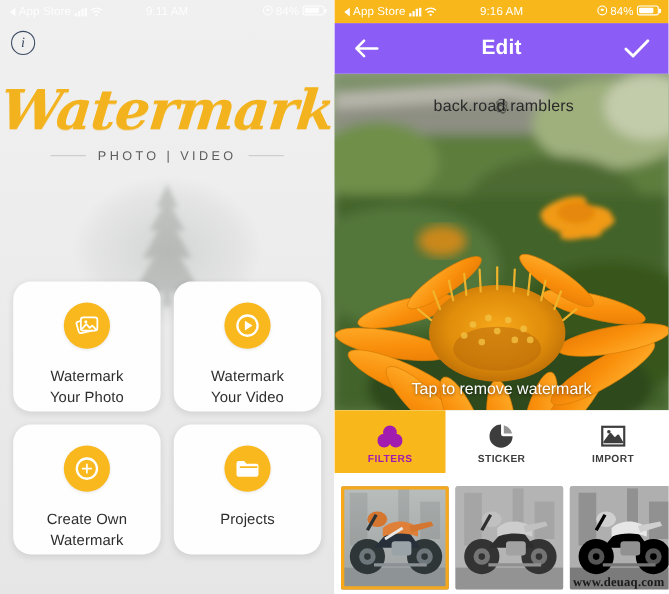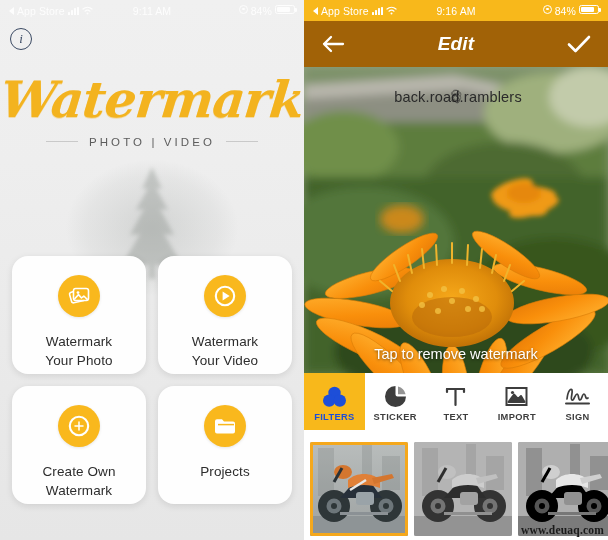--- a/index.html
+++ b/index.html
@@ -102,24 +102,23 @@
     margin-top:16px; text-align:center;
     font-size:13.5px; color:#2d2d2d; line-height:1.38; letter-spacing:.1px;
   }
 
   
   .right { background:#ffffff; }
   .right .statusbar { color:#ffffff; background:#f8b81b; }
 
   .navbar {
     position:absolute; top:21px; left:0; right:0; height:46px;
-    background:#a16207;
+    background:#8b5cf6;
     display:flex; align-items:center; padding:0 17px;
     z-index:5;
-    font-style:italic;
   }
   .nav-title {
     position:absolute;left:0;right:0;text-align:center;
     font-size:19px;font-weight:bold;color:#fff;letter-spacing:.2px;
     pointer-events:none;
   }
   .nav-ic { position:relative; z-index:2; color:#fff; display:flex; }
   .nav-ic.r { margin-left:auto; }
 
   .photo {
@@ -150,21 +149,21 @@
 
   .toolbar {
     position:absolute; top:373px; left:0; right:0; height:57px;
     display:flex; background:#ffffff; z-index:5;
   }
   .tool {
     flex:1; display:flex; flex-direction:column; align-items:center; justify-content:center;
     gap:3px; padding-top:3px;
     color:#3d3d3d;
   }
-  .tool.active { background:#f8b81b; color:#1d4ed8; }
+  .tool.active { background:#f8b81b; color:#a21caf; }
   .tool .ic { height:25px; display:flex; align-items:center; justify-content:center; }
   .tool .lb { font-size:9.3px; font-weight:bold; letter-spacing:.35px; }
 
   .thumbs {
     position:absolute; top:430px; left:0; right:0; bottom:0;
     display:flex; gap:6px; padding:12px 6px 0 6px; background:#fff; z-index:4;
   }
   .thumb {
     width:98px; height:94px; border-radius:2px; overflow:hidden; position:relative;
     background:#9a9a9a; flex:0 0 auto;
@@ -469,50 +468,32 @@
     <div class="tool">
       <span class="ic">
         <svg width="23" height="23" viewBox="0 0 23 23" fill="currentColor">
           <path d="M11.5 1 A10.5 10.5 0 1 0 22 11.5 L13.5 11.5 A2 2 0 0 1 11.5 9.5 Z"></path>
           <path d="M14 1.6 A10.5 10.5 0 0 1 21.6 9.2 L14 9.2 Z" opacity=".55"></path>
         </svg>
       </span>
       <span class="lb">STICKER</span>
     </div>
 
-    <div class="tool">
-      <span class="ic">
-        <svg width="23" height="22" viewBox="0 0 23 22" fill="none" stroke="currentColor" stroke-width="2.2" stroke-linecap="round">
-          <path d="M3 3 L20 3 M11.5 3 L11.5 19"></path>
-          <path d="M3 3 L3 6 M20 3 L20 6"></path>
-        </svg>
-      </span>
-      <span class="lb">TEXT</span>
-    </div>
 
     <div class="tool">
       <span class="ic">
         <svg width="23" height="21" viewBox="0 0 23 21" fill="none" stroke="currentColor" stroke-width="2">
           <rect x="1.5" y="2" width="20" height="17"></rect>
           <path d="M3.5 16 L9 8.5 L13 13 L16 10 L19.5 16 Z" fill="currentColor" stroke-linejoin="round"></path>
           <circle cx="7.5" cy="6.5" r="1.6" fill="currentColor" stroke="none"></circle>
         </svg>
       </span>
       <span class="lb">IMPORT</span>
     </div>
 
-    <div class="tool">
-      <span class="ic">
-        <svg width="27" height="21" viewBox="0 0 27 21" fill="none" stroke="currentColor" stroke-width="1.7" stroke-linecap="round">
-          <path d="M3 13 C4 4 7 2 8 4 C9 7 6 13 8 14 C10 15 11 8 13 8 C15 8 14 14 16 14 C18 14 18 8 20 8 C22 8 21 14 24 12"></path>
-          <path d="M2 17.5 L25 17.5" stroke-width="2"></path>
-        </svg>
-      </span>
-      <span class="lb">SIGN</span>
-    </div>
 
   </div>
 
   <div class="thumbs">
 
     <div class="thumb sel">
       <svg viewBox="0 0 98 94" preserveAspectRatio="xMidYMid slice" xmlns="http://www.w3.org/2000/svg">
         <defs>
           <linearGradient id="wall" x1="0" y1="0" x2="0" y2="1">
             <stop offset="0%" stop-color="#b9bdbc"></stop>

